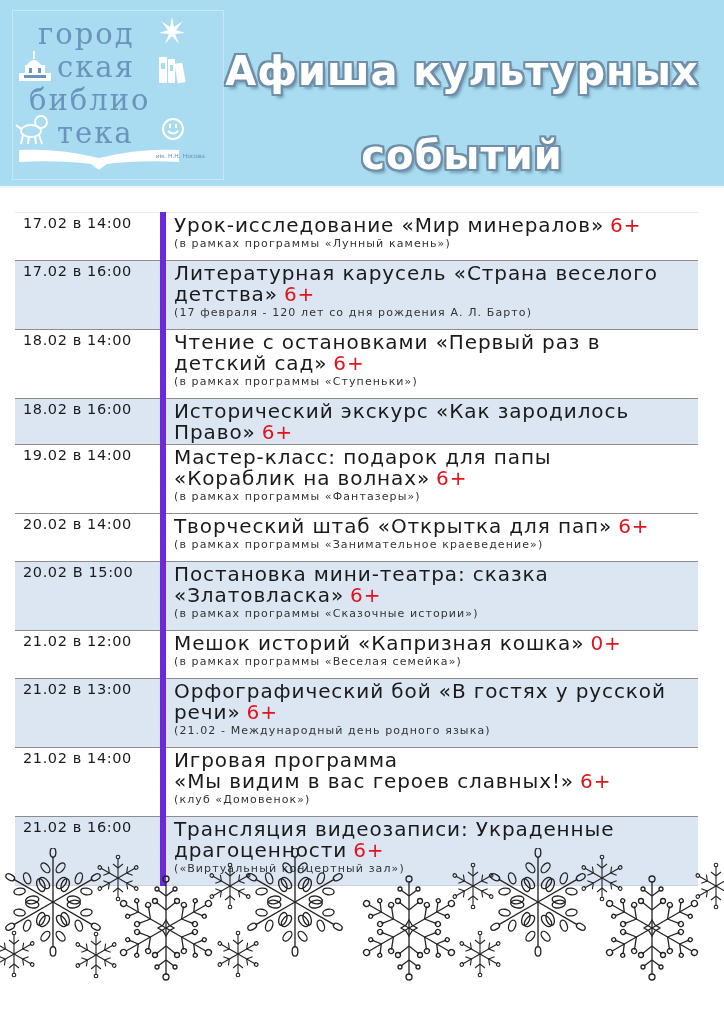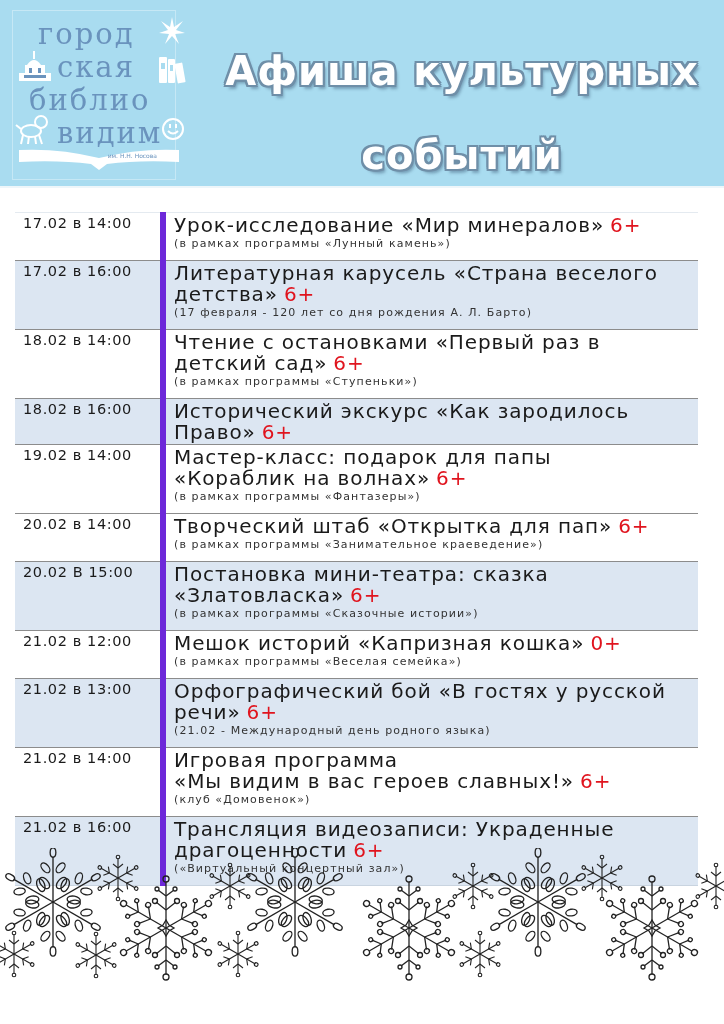--- a/index.html
+++ b/index.html
@@ -5,21 +5,21 @@
     * { box-sizing: border-box; margin: 0; padding: 0; }
     html, body { width: 724px; height: 1024px; background: #ffffff; overflow: hidden; }
     body { position: relative; font-family: "DejaVu Sans", sans-serif; color: #1a1a1a; }
 
     .header {
       position: absolute; left: 0; top: 0; width: 724px; height: 188px;
       background: #a9dcf0;
       border-bottom: 2px solid #eef6fa;
     }
     .logo {
-      position: absolute; left: 12px; top: 10px; width: 164px; height: 170px;
+      position: absolute; left: 12px; top: 10px; width: 212px; height: 170px;
       border: 1px solid #c6e8f5;
     }
     .logo-line {
       position: absolute; left: 48px; font-family: "DejaVu Serif", serif;
       font-size: 29px; letter-spacing: 2px; color: #6a93bd; line-height: 30px;
     }
     .logo-line.l1 { top: 8px; left: 25px; }
     .logo-line.l2 { top: 41px; left: 44px; }
     .logo-line.l3 { top: 74px; left: 16px; }
     .logo-line.l4 { top: 107px; left: 44px; }
@@ -108,21 +108,21 @@
           <path d="M7 14 Q12 19 17 14"></path>
         </g>
       <g fill="#fff">
           <rect x="8" y="7" width="2" height="4"></rect>
           <rect x="14" y="7" width="2" height="4"></rect>
         </g>
     </svg>
     <div class="logo-line l1">город</div>
     <div class="logo-line l2">ская</div>
     <div class="logo-line l3">библио</div>
-    <div class="logo-line l4">видим</div>
+    <div class="logo-line l4">тека</div>
     <svg class="logo-book" viewBox="0 0 160 22">
       <path fill="#fff" d="M0 2 Q40 0 80 10 Q120 0 160 2 L160 14 Q120 12 88 16 L80 22 L72 16 Q40 12 0 14 Z"></path>
     </svg>
     <div class="logo-sub">им. Н.Н. Носова</div>
   </div>
   <div class="title t1">Афиша культурных</div>
   <div class="title t2">событий</div>
 </div>
 
 <table class="schedule">

